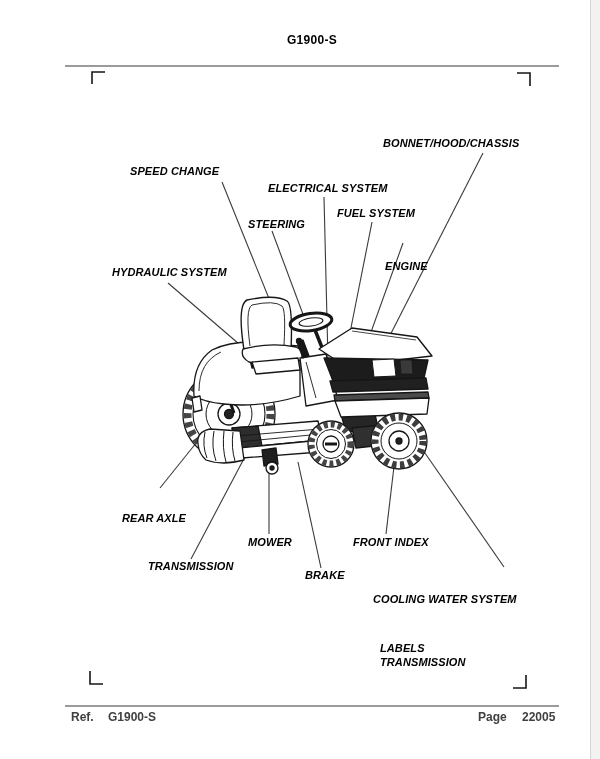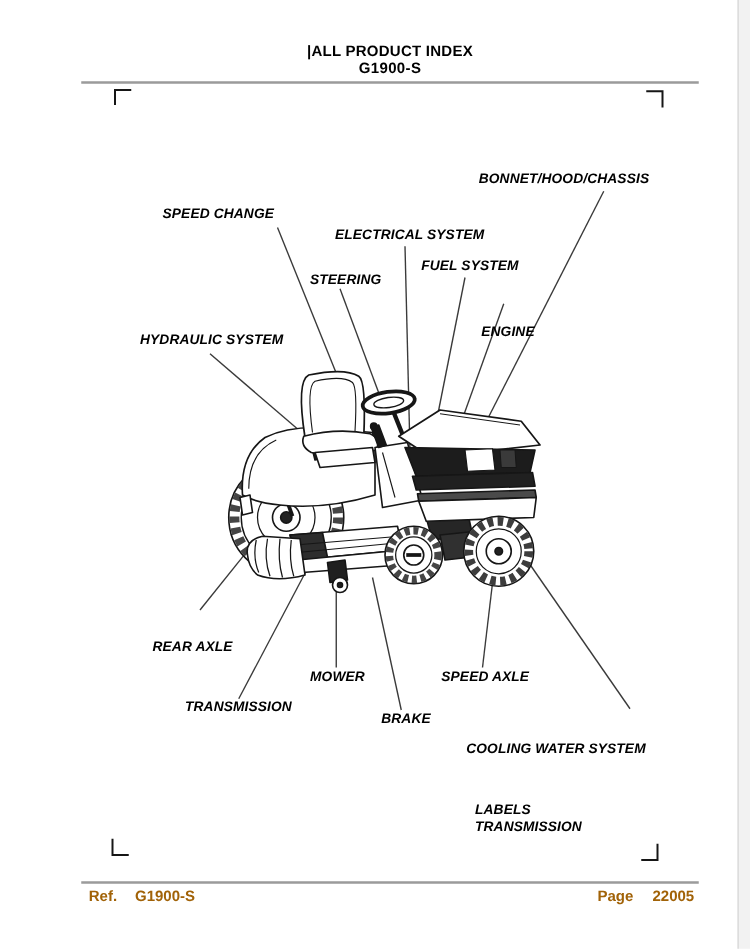--- a/index.html
+++ b/index.html
@@ -21,34 +21,33 @@
     position:absolute;left:65px;top:34px;width:494px;
     text-align:center;color:#000;font-weight:bold;
   }
   .hdr .l1{font-size:12px;line-height:14px;letter-spacing:0.2px;}
   .hdr .l2{font-size:12px;line-height:13px;letter-spacing:0.3px;}
   .callout{
     position:absolute;font-size:11px;font-weight:bold;color:#000;
     line-height:11px;white-space:nowrap;letter-spacing:0.1px;font-style:italic;
   }
   .ftr-item{
-    position:absolute;top:710px;font-size:12px;font-weight:bold;color:#a16207;
+    position:absolute;top:710px;font-size:12px;font-weight:bold;color:#404040;
     white-space:nowrap;
   }
   svg.overlay{position:absolute;left:0;top:0;}
 </style>
 </head>
 <body>
 
 <div class="page-edge-strip"></div>
 <div class="rule top"></div>
 <div class="rule bottom"></div>
 
 <div class="hdr">
-  <div class="l1">|ALL PRODUCT INDEX</div>
   <div class="l2">G1900-S</div>
 </div>
 
 <svg class="overlay" width="600" height="759" viewBox="0 0 600 759">
 
   <g stroke="#161616" stroke-width="1.6" fill="none">
     <polyline points="92,84 92,72 105,72"></polyline>
     <polyline points="517,73 530,73 530,86"></polyline>
     <polyline points="90,671 90,684 103,684"></polyline>
     <polyline points="526,675 526,688 513,688"></polyline>
@@ -162,21 +161,21 @@
 <div class="callout" style="left:268px;top:183px;">ELECTRICAL SYSTEM</div>
 <div class="callout" style="left:248px;top:219px;">STEERING</div>
 <div class="callout" style="left:337px;top:208px;">FUEL SYSTEM</div>
 <div class="callout" style="left:385px;top:229px;margin-top:32px;">ENGINE</div>
 <div class="callout" style="left:383px;top:138px;">BONNET/HOOD/CHASSIS</div>
 <div class="callout" style="left:112px;top:267px;text-align:right;">HYDRAULIC SYSTEM</div>
 <div class="callout" style="left:122px;top:491px;margin-top:22px;">REAR AXLE</div>
 <div class="callout" style="left:148px;top:561px;">TRANSMISSION</div>
 <div class="callout" style="left:248px;top:537px;">MOWER</div>
 <div class="callout" style="left:305px;top:570px;">BRAKE</div>
-<div class="callout" style="left:353px;top:537px;">SPEED AXLE</div>
+<div class="callout" style="left:353px;top:537px;">FRONT INDEX</div>
 <div class="callout" style="left:373px;top:570px;margin-top:24px;">COOLING WATER SYSTEM</div>
 <div class="callout" style="left:380px;top:643px;">LABELS</div>
 <div class="callout" style="left:380px;top:657px;">TRANSMISSION</div>
 
 <div class="ftr-item" style="left:71px;">Ref.</div>
 <div class="ftr-item" style="left:108px;">G1900-S</div>
 <div class="ftr-item" style="left:478px;">Page</div>
 <div class="ftr-item" style="left:522px;">22005</div>
 
 </body></html>

